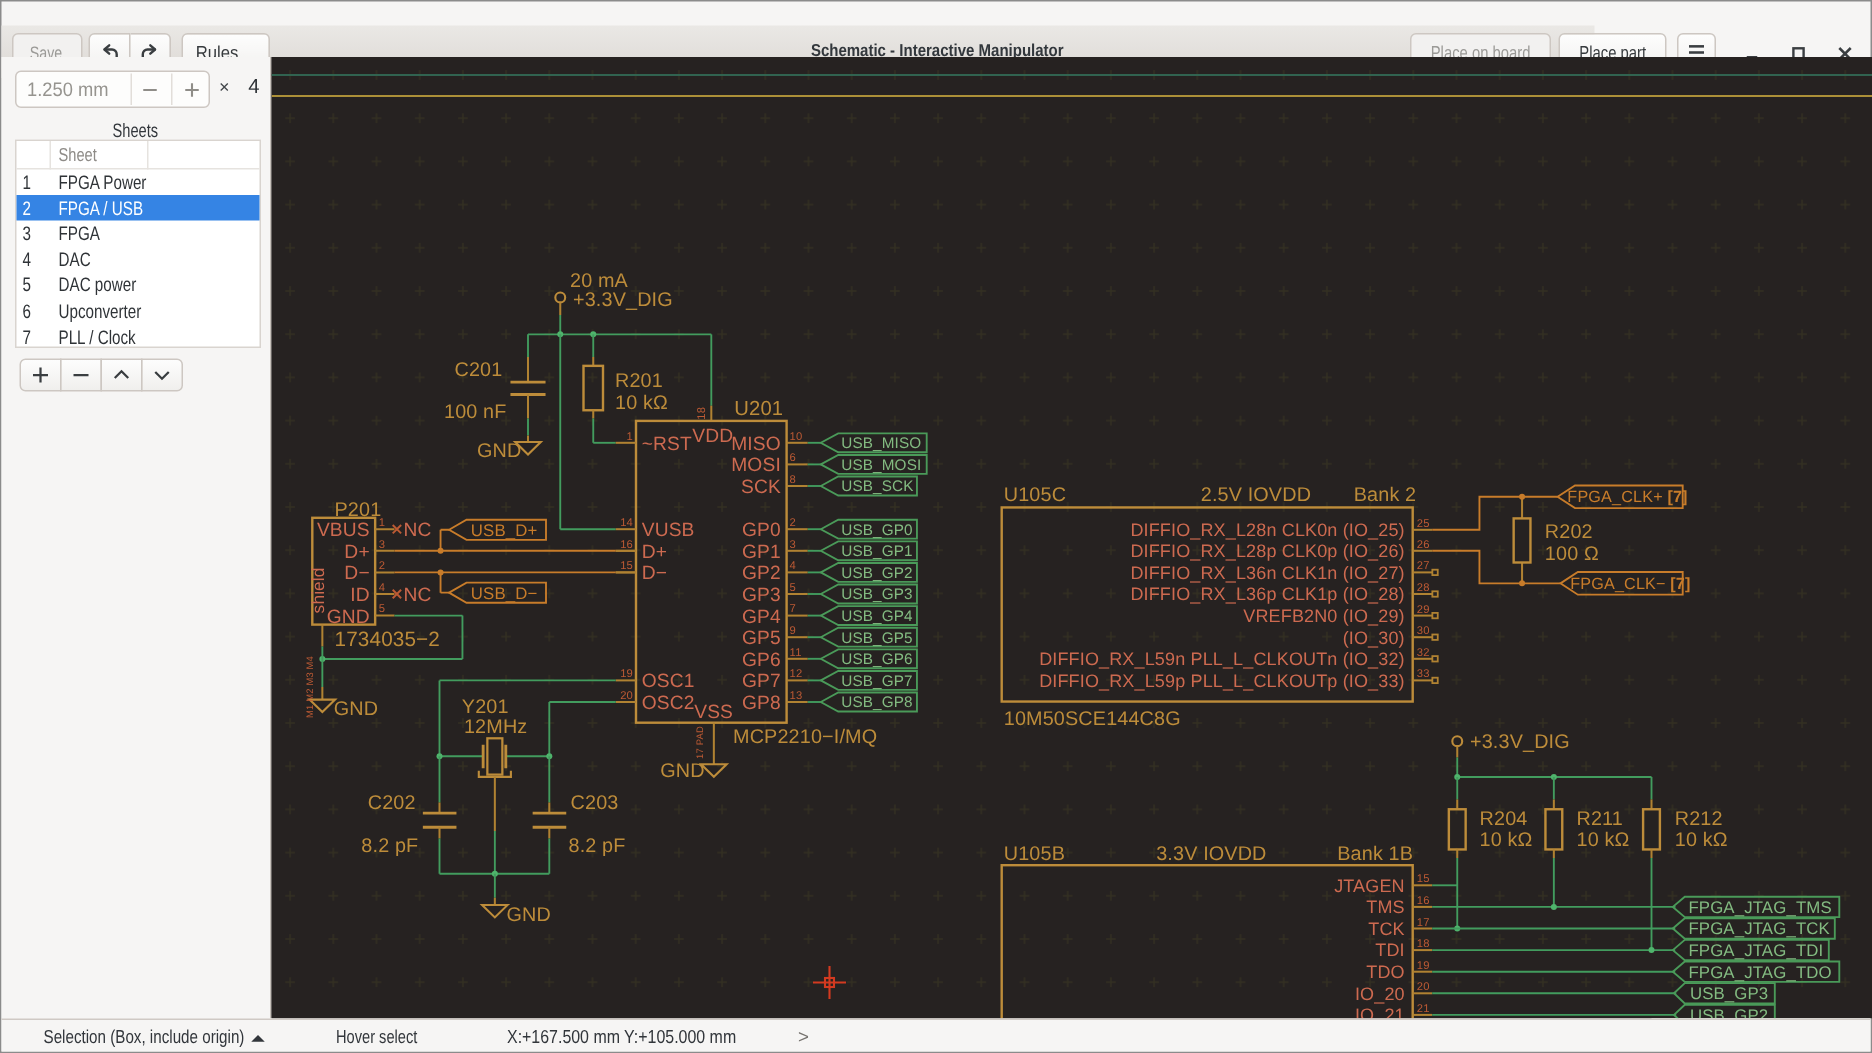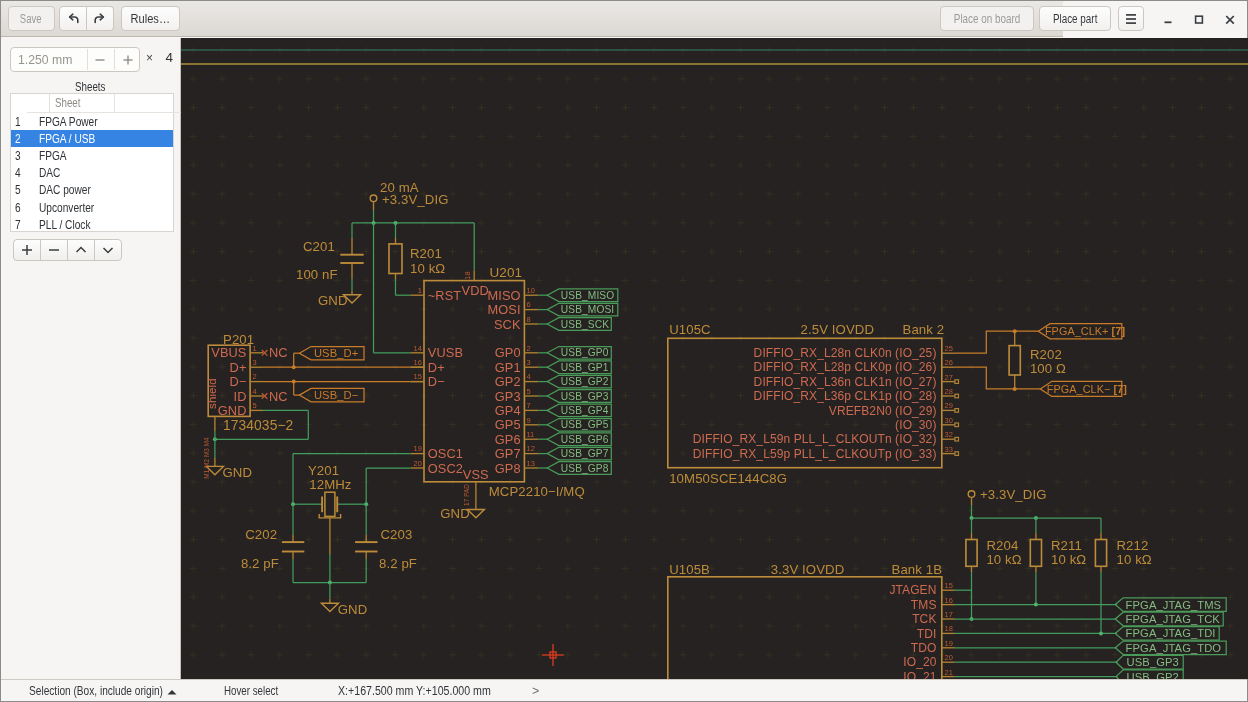--- a/index.html
+++ b/index.html
@@ -1,18 +1,18 @@
 <!DOCTYPE html>
 <html><head><meta charset="utf-8"><style>
 * { margin:0; padding:0; box-sizing:border-box; }
 html,body { width:1248px; height:702px; overflow:hidden; background:#444;
   font-family:"Liberation Sans", sans-serif; }
 #win { position:absolute; left:0; top:0; width:1248px; height:702px;
   border:1px solid #8b8b8b; background:#f6f5f4; }
-#hdr { position:absolute; left:0; top:0; width:1062px; height:36px;
+#hdr { position:absolute; left:0; top:16px; width:1062px; height:36px;
   background:linear-gradient(#eae8e5,#dcd8d4); border-bottom:1px solid #bfb8b1; }
 .btn { position:absolute; top:5px; height:25px; border:1px solid #cdc7c2; border-radius:4px;
   background:linear-gradient(#fdfdfd,#f2f1ef); color:#363a3d; font-size:12.5px;
   display:flex; align-items:center; justify-content:center; }
 .btn.dis { background:#f2f1f0; color:#9b9a97; }
 .cond { display:inline-block; transform:scaleX(0.79); transform-origin:center; white-space:nowrap; }
 #title { position:absolute; top:0; left:300px; width:648px; height:36px; line-height:34px;
   text-align:center; font-weight:bold; font-size:11.5px; color:#32373c; }
 #title span { display:inline-block; transform:scaleX(0.87); transform-origin:center; }
 .wc { position:absolute; display:flex; align-items:center; justify-content:center; }
@@ -51,20 +51,21 @@
   </div>
   <div class="btn" style="left:86.3px;width:27px;border-radius:0 4px 4px 0;border-left:none;">
     <svg width="16" height="16" viewBox="0 0 16 16">
           <path d="M8.2 3.2 L11.4 6 L8.2 8.8" fill="none" stroke="#3a3e41" stroke-width="1.6" stroke-linecap="round" stroke-linejoin="round"></path>
           <path d="M11.1 6 H6.3 A3.1 3.1 0 0 0 3.2 9.1 V11.5" fill="none" stroke="#3a3e41" stroke-width="1.6" stroke-linecap="round"></path>
         </svg>
   </div>
   <div class="btn" style="left:119.8px;width:59.4px;">
         <span class="cond" style="transform:scaleX(0.89);">Rules…</span>
       </div>
+  <div id="title"><span>Schematic - Interactive Manipulator</span></div>
   <div class="btn dis" style="left:939px;width:93.5px;">
         <span class="cond">Place on board</span>
       </div>
   <div class="btn" style="left:1038px;width:72px;">
         <span class="cond">Place part</span>
       </div>
   <div class="btn" style="left:1116.6px;width:26px;">
     <svg width="14" height="14" viewBox="0 0 14 14">
           <g stroke="#3a3e41" stroke-width="1.7">
             <line x1="2" y1="2.9" x2="12" y2="2.9"></line>
@@ -102,21 +103,21 @@
         </svg>
     <svg style="position:absolute;left:110px;top:4px;" width="14" height="16">
           <line x1="2.5" y1="8" x2="11.5" y2="8" stroke="#8f8d88" stroke-width="1.4"></line>
           <line x1="7" y1="3.5" x2="7" y2="12.5" stroke="#8f8d88" stroke-width="1.4"></line>
         </svg>
   </div>
   <div style="position:absolute;left:145px;top:13px;font-size:12px;color:#43474b;">×</div>
   <div style="position:absolute;left:164.5px;top:11.5px;font-size:13.5px;color:#2f3337;">4</div>
   <div id="sheetsT"><span>Sheets</span></div>
   <div id="tbl">
-    <div class="hd" style="position:absolute;top:0;left:16px;width:162px;height:19px;border-bottom:1px solid #e6e3df;">
+    <div class="hd" style="position:absolute;top:0;left:0;width:162px;height:19px;border-bottom:1px solid #e6e3df;">
       <span style="position:absolute;left:28px;top:1.5px;color:#8e8b87;font-size:12.5px;">Sheet</span>
       <span style="position:absolute;left:22px;top:0;width:1px;height:19px;background:#e6e3df;transform:none;"></span>
       <span style="position:absolute;left:87px;top:0;width:1px;height:19px;background:#e6e3df;transform:none;"></span>
     </div>
     <div class="trow" style="top:19px;">
           <span style="position:absolute;left:4px;">1</span>
           <span style="position:absolute;left:28px;">FPGA Power</span>
         </div>
     <div class="trow" style="top:36.1px;background:#3584e4;color:#fff;">
           <span style="position:absolute;left:4px;">2</span>

